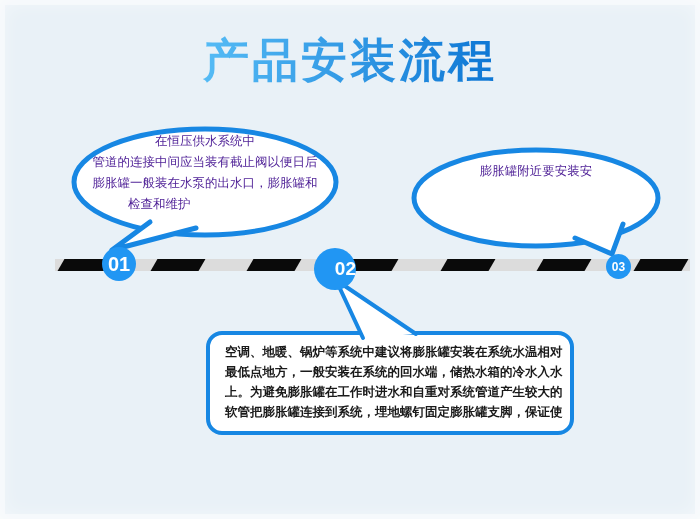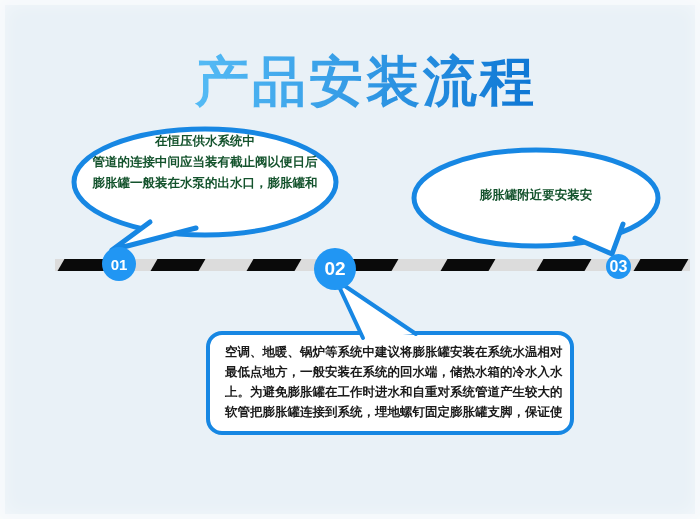--- a/index.html
+++ b/index.html
@@ -6,22 +6,22 @@
   .canvas {
     position:relative; width:700px; height:519px; overflow:hidden;
     background: var(--background, #e9f1f7);
     font-family:"Liberation Sans","DejaVu Sans",sans-serif;
     box-shadow: inset 0 0 0 5px rgba(255,255,255,.45), inset 0 0 22px rgba(255,255,255,.6);
   }
 
   
   .title {
     position:absolute; top:30px; left:50%; transform:translateX(-50%);
-    margin:16px; white-space:nowrap;
-    font-size:54px; font-weight:900; letter-spacing:3px;
+    margin:0; white-space:nowrap;
+    font-size:46px; font-weight:900; letter-spacing:3px;
     color:#2495ec;
   }
   @supports ((-webkit-background-clip:text)) {
     .title {
       background:linear-gradient(90deg, var(--title_gradient_start,#55bbf5) 0%, var(--title_gradient_end,#0d76d4) 100%);
       -webkit-background-clip:text; background-clip:text; color:transparent;
     }
   }
 
   
@@ -48,35 +48,35 @@
   }
 
   
   .overlay { position:absolute; inset:0; z-index:2; pointer-events:none; }
   .bubble-shape { fill:#fff; stroke:var(--accent_blue,#1787e3); stroke-width:5; }
   .bubble-tail  { fill:#fff; stroke:var(--accent_blue,#1787e3); stroke-width:5;
                   stroke-linejoin:round; stroke-linecap:round; }
   .tail-02 { stroke-width:4; }
 
   
-  .bubble-text { position:absolute; z-index:3; color:#14532d; font-weight:700; }
+  .bubble-text { position:absolute; z-index:3; color:#4c1d95; font-weight:400; }
   .bt-left  { left:80px;  top:131px; width:250px; font-size:12.5px; line-height:21px; text-align:center; }
-  .bt-right { left:420px; top:160px; width:232px; font-size:12.5px; line-height:22px; text-align:center;margin-top:24px; }
+  .bt-right { left:420px; top:160px; width:232px; font-size:12.5px; line-height:22px; text-align:center; }
   .bl { white-space:nowrap; }
   .bl-indent { text-align:left; padding-left:48px; }
 
   
   .step {
     position:absolute; z-index:4; border-radius:50%;
     background:var(--circle_blue,#2196f3); color:#fff; font-weight:700;
     display:flex; align-items:center; justify-content:center;
   }
-  .step1 { left:102px; top:247px; width:34px; height:34px; font-size:15px; }
-  .step2 { left:314px; top:248px; width:42px; height:42px; font-size:19px; }
-  .step3 { left:606px; top:254px; width:25px; height:25px; font-size:16px; }
+  .step1 { left:102px; top:247px; width:34px; height:34px; font-size:20px; }
+  .step2 { left:314px; top:248px; width:42px; height:42px; font-size:19px;justify-content:flex-end; }
+  .step3 { left:606px; top:254px; width:25px; height:25px; font-size:12px; }
 </style>
 </head>
 <body>
 
 <div class="canvas">
 
   <h1 class="title">产品安装流程</h1>
 
   <div class="box">
     <div class="box-line">空调、地暖、锅炉等系统中建议将膨胀罐安装在系统水温相对</div>
@@ -100,20 +100,21 @@
     <path class="bubble-tail" d="M150 222 L112 250 L196 228"></path>
     <ellipse class="bubble-shape" cx="536" cy="198" rx="122" ry="48"></ellipse>
     <path class="bubble-tail" d="M575 238 L612 254 L623 224"></path>
     <path class="bubble-tail tail-02" d="M363 338 L336 280 L416 334"></path>
   </svg>
 
   <div class="bubble-text bt-left">
     <div class="bl">在恒压供水系统中</div>
     <div class="bl">管道的连接中间应当装有截止阀以便日后</div>
     <div class="bl">膨胀罐一般装在水泵的出水口，膨胀罐和</div>
+    <div class="bl bl-indent">检查和维护</div>
   </div>
 
   <div class="bubble-text bt-right">
     <div class="bl">膨胀罐附近要安装安</div>
   </div>
 
   <div class="step step1">
     <span>01</span>
   </div>
   <div class="step step2">

